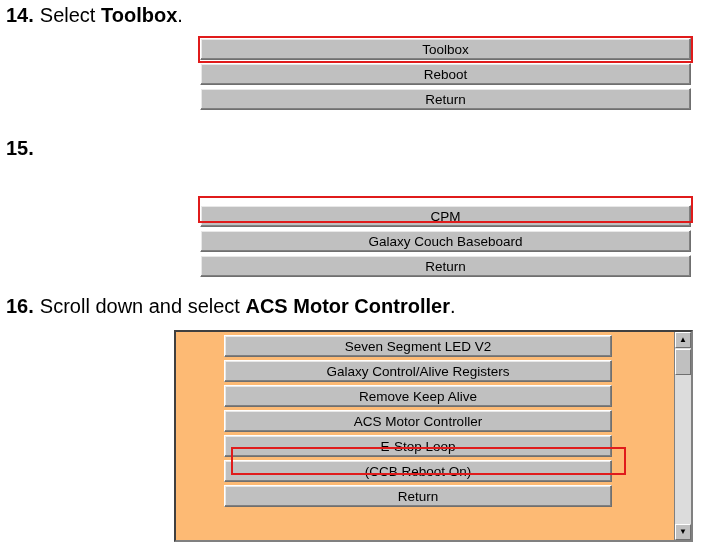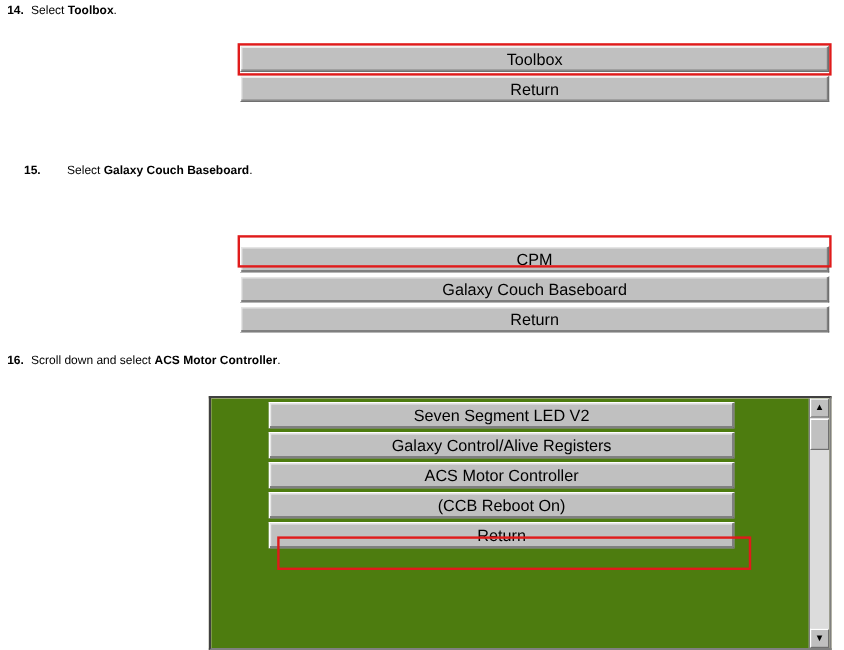--- a/index.html
+++ b/index.html
@@ -14,38 +14,38 @@
     font-size: 13.5px;
     color: #000000;
     overflow: hidden;
     position: relative;
   }
 
   
   .step-line {
     display: flex;
     align-items: baseline;
-    font-size: 10px;
+    font-size: 20px;
     color: #000;
   }
   .step-num {
     font-weight: bold;
     margin-right: 6px;
     white-space: nowrap;
   }
   .step-text {
     white-space: nowrap;
     text-align: right;
   }
   .step-text b {
     font-weight: bold;
   }
 
   #step14 { position: absolute; left: 6px;  top: 4px; }
-  #step15 { position: absolute; left: 20px;  top: 137px; gap: 16px; }
+  #step15 { position: absolute; left: 6px;  top: 137px; }
   #step16 { position: absolute; left: 6px;  top: 295px; }
 
   
   .menu-list {
     position: absolute;
     border-collapse: collapse;
   }
   .menu-btn {
     background: #c0c0c0;
     border: 1px solid #ffffff;
@@ -93,21 +93,21 @@
     background: #ffffcc;
     border: 2px solid #808080;
     border-top-color: #404040;
     border-left-color: #404040;
     box-sizing: border-box;
     overflow: hidden;
   }
   #scrollwin .pane-inner {
     position: absolute;
     left: 0; top: 0; right: 0; bottom: 0;
-    background: #4d7c0f;
+    background: #fdba74;
     padding-left: 19px;
   }
   #scroll-list {
     position: absolute;
     left: 48px;
     top: -12px;
     width: 388px;
   }
   #scroll-list .menu-btn {
     width: 388px;
@@ -172,48 +172,50 @@
 </head>
 <body>
 
 <div class="step-line" id="step14">
   <span class="step-num">14.</span>
   <span class="step-text"><span>Select </span><b>Toolbox</b><span>.</span></span>
 </div>
 
 <div class="menu-list" id="menu1">
   <div class="menu-btn">Toolbox</div>
+  <div class="menu-btn">Reboot</div>
   <div class="menu-btn">Return</div>
 </div>
 <div class="hl" id="hl-toolbox"></div>
 
 <div class="step-line" id="step15">
   <span class="step-num">15.</span>
-  <span class="step-text"><span>Select </span><b>Galaxy Couch Baseboard</b><span>.</span></span>
 </div>
 
 <div class="menu-list" id="menu2">
   <div class="menu-btn">CPM</div>
   <div class="menu-btn">Galaxy Couch Baseboard</div>
   <div class="menu-btn">Return</div>
 </div>
 <div class="hl" id="hl-gcb"></div>
 
 <div class="step-line" id="step16">
   <span class="step-num">16.</span>
   <span class="step-text"><span>Scroll down and select </span><b>ACS Motor Controller</b><span>.</span></span>
 </div>
 
 <div id="scrollwin">
   <div class="pane-inner">
     <div id="scroll-list">
       <div class="menu-btn clipped">Seven Segment LED V1</div>
       <div class="menu-btn">Seven Segment LED V2</div>
       <div class="menu-btn">Galaxy Control/Alive Registers</div>
+      <div class="menu-btn">Remove Keep Alive</div>
       <div class="menu-btn">ACS Motor Controller</div>
+      <div class="menu-btn">E-Stop Loop</div>
       <div class="menu-btn">(CCB Reboot On)</div>
       <div class="menu-btn">Return</div>
     </div>
   </div>
   <div class="scrollbar">
     <div class="sb-track"></div>
     <div class="sb-btn sb-up">▲</div>
     <div class="sb-thumb"></div>
     <div class="sb-btn sb-down">▼</div>
   </div>

